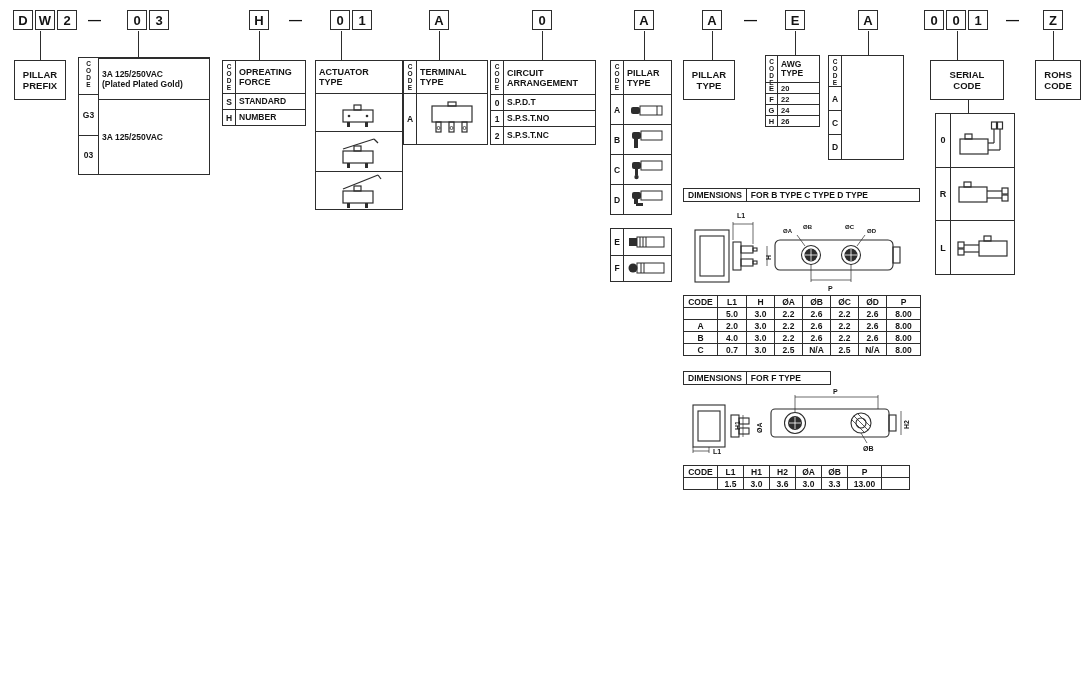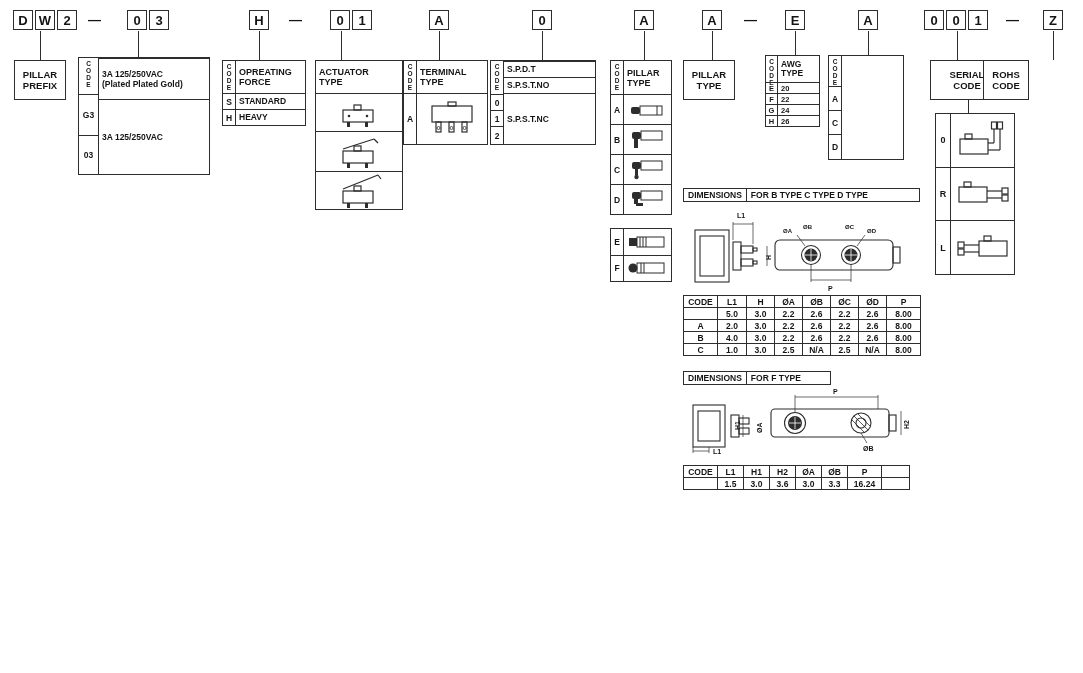--- a/index.html
+++ b/index.html
@@ -104,21 +104,21 @@
       <div class="vcode" style="height:32px">C<br>O<br>D<br>E</div>
       <div class="ccell" style="height:16px">S</div>
       <div class="ccell" style="flex:1">H</div>
     </div>
     <div class="c2">
       <div class="hdr" style="height:32px">
         <span>OPREATING</span>
         <span>FORCE</span>
       </div>
       <div class="rcell" style="height:16px">STANDARD</div>
-      <div class="rcell" style="flex:1">HEAVY</div>
+      <div class="rcell" style="flex:1">NUMBER</div>
     </div>
   </div>
 
   <div class="bx sect" style="left:315px;top:60px;width:88px;height:150px">
     <div class="c2">
       <div class="hdr" style="height:32px">
         <span>ACTUATOR</span>
         <span>TYPE</span>
       </div>
       <div class="icell" style="height:38px">
@@ -188,20 +188,24 @@
   </div>
 
   <div class="bx sect" style="left:490px;top:60px;width:106px;height:85px">
     <div class="c1" style="width:13px">
       <div class="vcode" style="height:33px">C<br>O<br>D<br>E</div>
       <div class="ccell" style="height:16px">0</div>
       <div class="ccell" style="height:16px">1</div>
       <div class="ccell" style="flex:1">2</div>
     </div>
     <div class="c2">
+      <div class="hdr" style="height:33px">
+        <span>CIRCUIT</span>
+        <span>ARRANGEMENT</span>
+      </div>
       <div class="rcell" style="height:16px">S.P.D.T</div>
       <div class="rcell" style="height:16px">S.P.S.T.NO</div>
       <div class="rcell" style="flex:1">S.P.S.T.NC</div>
     </div>
   </div>
 
   <div class="bx sect" style="left:610px;top:60px;width:62px;height:155px">
     <div class="c1" style="width:13px">
       <div class="vcode" style="height:33px">C<br>O<br>D<br>E</div>
       <div class="ccell" style="height:30px">A</div>
@@ -304,21 +308,21 @@
       <div class="ccell" style="height:24px">A</div>
       <div class="ccell" style="height:24px">C</div>
       <div class="ccell" style="flex:1">D</div>
     </div>
   </div>
 
   <div class="bx tbx" style="left:930px;top:60px;width:74px;height:40px">
     <span>SERIAL</span>
     <span>CODE</span>
   </div>
-  <div class="bx tbx" style="left:983px;top:60px;width:46px;height:40px">
+  <div class="bx tbx" style="left:1035px;top:60px;width:46px;height:40px">
     <span>ROHS</span>
     <span>CODE</span>
   </div>
 
   <div class="bx" style="left:935px;top:113px;width:80px;height:162px;display:flex;flex-direction:column">
     <div class="vrow">
       <div class="vcodecell">0</div>
       <div class="vicon">
         <svg width="58" height="46">
           <g fill="none" stroke="#2d2d2d" stroke-width="1.2">
@@ -460,21 +464,21 @@
           <td>4.0</td>
       <td>3.0</td>
           <td>2.2</td>
       <td>2.6</td>
           <td>2.2</td>
       <td>2.6</td>
           <td>8.00</td>
     </tr>
     <tr>
       <td>C</td>
-          <td>1.0</td>
+          <td>0.7</td>
       <td>3.0</td>
           <td>2.5</td>
       <td>N/A</td>
           <td>2.5</td>
       <td>N/A</td>
           <td>8.00</td>
     </tr>
   </tbody>
     </table>
 
@@ -547,19 +551,19 @@
       <td>P</td>
           <td></td>
     </tr>
     <tr>
       <td></td>
           <td>1.5</td>
       <td>3.0</td>
           <td>3.6</td>
       <td>3.0</td>
           <td>3.3</td>
-      <td>16.24</td>
+      <td>13.00</td>
           <td></td>
     </tr>
   </tbody>
     </table>
 
 </div>
 
 </body></html>

